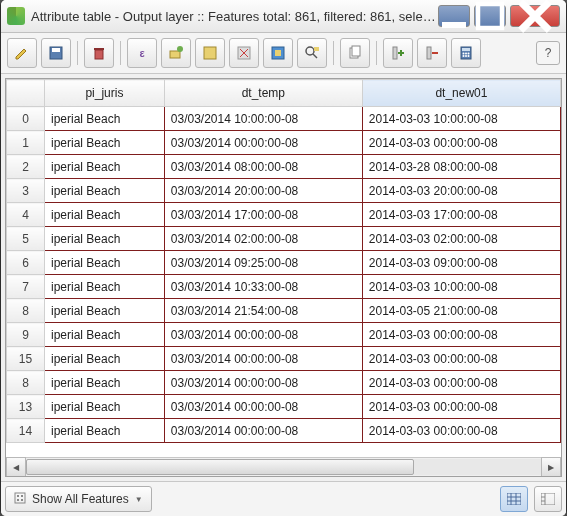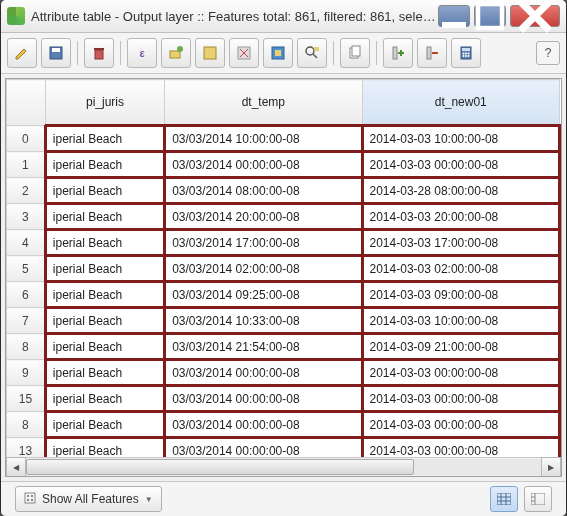--- a/index.html
+++ b/index.html
@@ -14,29 +14,29 @@
 .close{background:linear-gradient(#e7766f,#c8403a);width:48px}
 .toolbar{height:40px;background:#f4f4f4;border-bottom:1px solid #c8c8c8;display:flex;align-items:center;padding:0 6px;gap:4px}
 .tbtn{width:28px;height:28px;border:1px solid #b8b8b8;border-radius:3px;background:linear-gradient(#fefefe,#e6e6e6);display:flex;align-items:center;justify-content:center;font-size:14px}
 .tbtn svg{width:16px;height:16px}
 .sep{width:1px;height:24px;background:#c0c0c0;margin:0 2px}
 .spacer{flex:1}
 .helpbtn{width:22px;height:22px;border:1px solid #b0b0b0;border-radius:3px;background:#f5f5f5;display:flex;align-items:center;justify-content:center;color:#555}
 .content{flex:1;margin:4px;border:1px solid #a0a0a0;background:#fff;overflow:hidden;display:flex;flex-direction:column}
 .grid{flex:1;overflow:auto}
 table{border-collapse:collapse;font-size:12px;color:#222;width:100%}
-th{background:linear-gradient(#fdfdfd,#ececec);border:1px solid #d0d0d0;padding:12px 6px;font-weight:normal;position:sticky;top:0;text-align:center;height:20px}
+th{background:linear-gradient(#fdfdfd,#ececec);border:1px solid #d0d0d0;padding:3px 6px;font-weight:normal;position:sticky;top:0;text-align:center;height:20px}
 th.rowhead{width:26px;background:linear-gradient(#fdfdfd,#ececec)}
-td{border:3px solid #7f1d1d;padding:2px 6px;height:19px;white-space:nowrap}
+td{border:1px solid #7f1d1d;padding:2px 6px;height:19px;white-space:nowrap}
 td.rownum{background:linear-gradient(#fdfdfd,#ececec);border:1px solid #d0d0d0;text-align:center;color:#444;width:26px}
 .hscroll{height:18px;background:#efefef;border-top:1px solid #c8c8c8;display:flex;align-items:center}
 .sbbtn{width:18px;height:18px;background:linear-gradient(#fafafa,#dedede);border:1px solid #b8b8b8;display:flex;align-items:center;justify-content:center;font-size:8px;color:#555}
 .track{flex:1;height:16px;background:#e8e8e8;position:relative}
 .thumb{position:absolute;left:0;top:0;height:14px;width:75%;background:linear-gradient(#f6f6f6,#d8d8d8);border:1px solid #aaa;border-radius:2px}
-.footer{height:34px;background:#f4f4f4;border-top:1px solid #c8c8c8;display:flex;align-items:center;padding:0 14px;gap:6px}
+.footer{height:34px;background:#f4f4f4;border-top:1px solid #c8c8c8;display:flex;align-items:center;padding:0 4px;gap:6px}
 .filterbtn{height:24px;border:1px solid #b0b0b0;border-radius:3px;background:linear-gradient(#fefefe,#e8e8e8);display:flex;align-items:center;padding:0 8px;gap:6px;color:#333}
 .dd{font-size:8px;color:#666}
 .viewbtn{width:26px;height:24px;border:1px solid #b0b0b0;border-radius:3px;background:linear-gradient(#fefefe,#e8e8e8);display:flex;align-items:center;justify-content:center}
 .viewbtn.active{background:linear-gradient(#e0ecf8,#c4d8ef);border-color:#7fa7d4}
 th.selcol{background:linear-gradient(#e8f0fa,#d4e3f4)}
 </style>
 </head>
 <body>
 
 <div class="window">
@@ -208,21 +208,21 @@
             <tr>
               <td class="rownum">7</td>
               <td>iperial Beach</td>
               <td>03/03/2014 10:33:00-08</td>
               <td>2014-03-03 10:00:00-08</td>
             </tr>
             <tr>
               <td class="rownum">8</td>
               <td>iperial Beach</td>
               <td>03/03/2014 21:54:00-08</td>
-              <td>2014-03-09 21:00:00-08</td>
+              <td>2014-03-05 21:00:00-08</td>
             </tr>
             <tr>
               <td class="rownum">9</td>
               <td>iperial Beach</td>
               <td>03/03/2014 00:00:00-08</td>
               <td>2014-03-03 00:00:00-08</td>
             </tr>
             <tr>
               <td class="rownum">15</td>
               <td>iperial Beach</td>
@@ -230,20 +230,26 @@
               <td>2014-03-03 00:00:00-08</td>
             </tr>
             <tr>
               <td class="rownum">8</td>
               <td>iperial Beach</td>
               <td>03/03/2014 00:00:00-08</td>
               <td>2014-03-03 00:00:00-08</td>
             </tr>
             <tr>
               <td class="rownum">13</td>
+              <td>iperial Beach</td>
+              <td>03/03/2014 00:00:00-08</td>
+              <td>2014-03-03 00:00:00-08</td>
+            </tr>
+            <tr>
+              <td class="rownum">14</td>
               <td>iperial Beach</td>
               <td>03/03/2014 00:00:00-08</td>
               <td>2014-03-03 00:00:00-08</td>
             </tr>
           </tbody>
       </table>
     </div>
     <div class="hscroll">
       <div class="sbbtn">◀</div>
       <div class="track">

